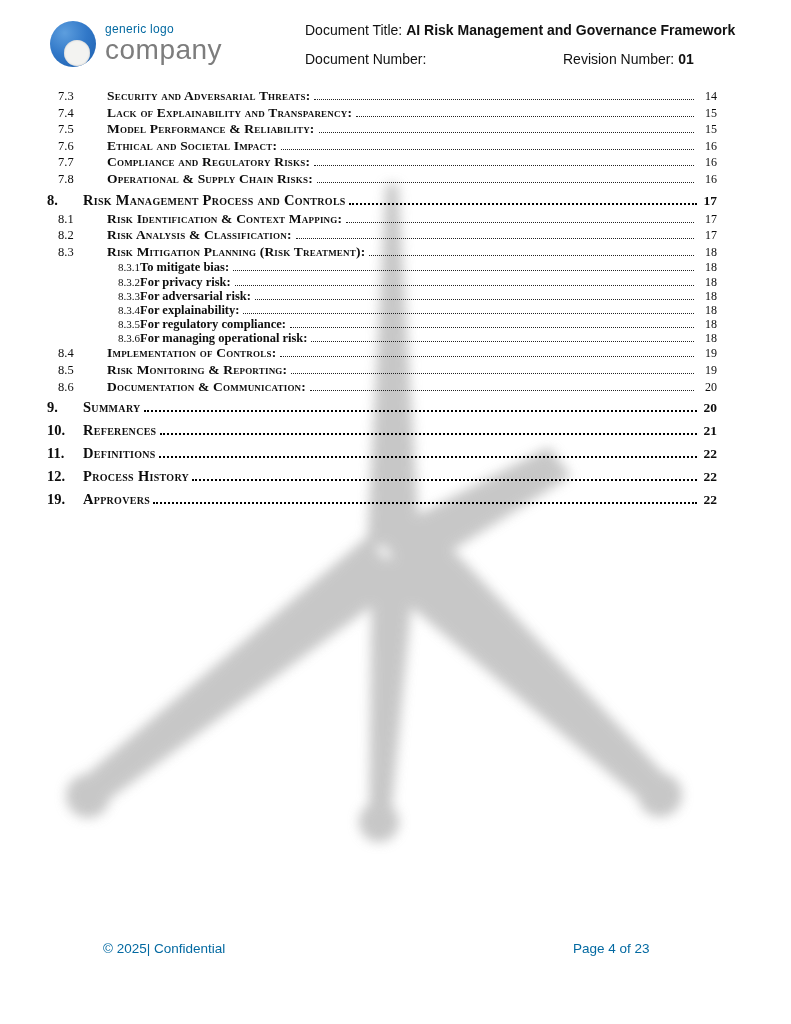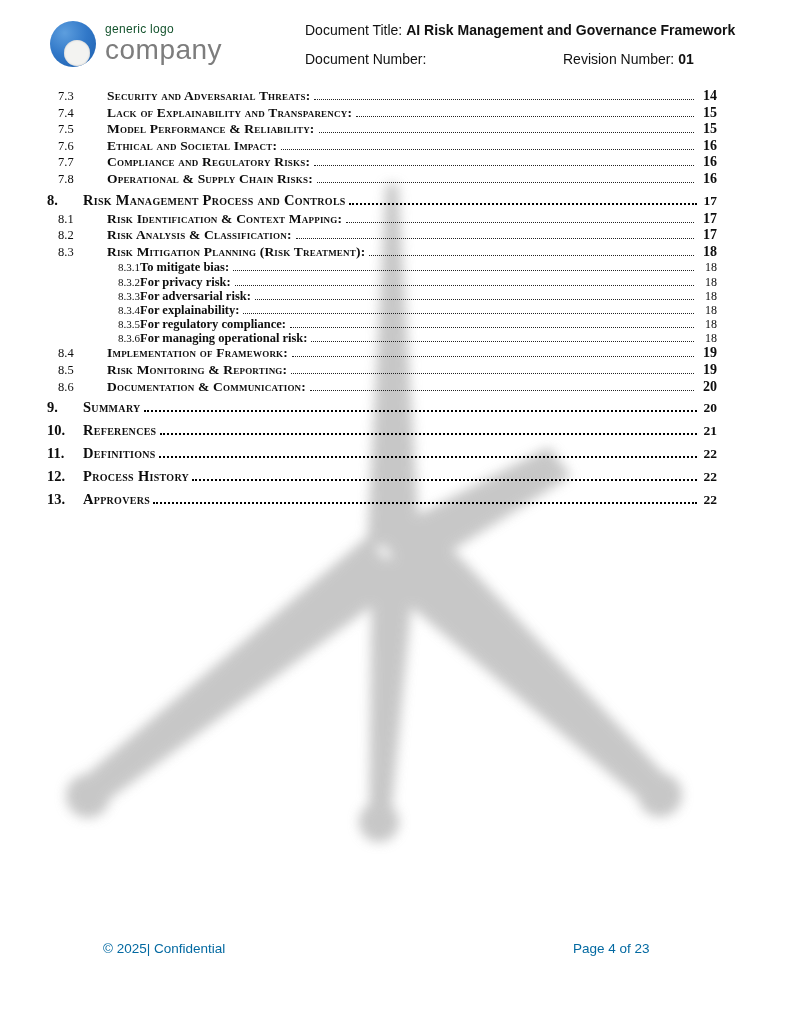--- a/index.html
+++ b/index.html
@@ -7,21 +7,21 @@
         font-family:"Liberation Sans", sans-serif;color:#111;}
 
   
   .hdr{position:absolute;top:16px;left:50px;right:40px;height:70px;}
   .logo{position:absolute;left:0;top:2px;display:flex;align-items:flex-start;}
   .logo-mark{width:46px;height:46px;margin-top:3px;border-radius:50%;position:relative;
              background:radial-gradient(circle at 32% 26%, #5d9ede 0%, #3178c8 48%, #1d5dab 100%);}
   .logo-mark::after{content:"";position:absolute;left:14px;top:19px;width:26px;height:26px;
              border-radius:50%;background:#f3f3f1;box-shadow:inset 0 0 2px #c2c2c2;}
   .logo-text{margin-left:9px;padding-top:5px;}
-  .logo-tagline{font-size:12px;color:#14532d;letter-spacing:.3px;line-height:13px;}
+  .logo-tagline{font-size:12px;color:#0369a1;letter-spacing:.3px;line-height:13px;}
   .logo-name{font-size:28px;color:#7d7d7d;line-height:28px;letter-spacing:.5px;}
 
   .doc-meta{position:absolute;left:255px;top:6px;font-size:14px;line-height:16px;}
   .doc-meta b{font-weight:bold;}
   .meta-line2{margin-top:13px;display:flex;}
   .meta-docnum{width:258px;}
 
   
   .watermark{position:absolute;left:0;top:0;width:791px;height:1024px;z-index:0;pointer-events:none;}
 
@@ -30,21 +30,21 @@
        font-family:"Liberation Serif", serif;color:#0d0d0d;}
   .toc-row{display:flex;align-items:baseline;}
   .num{flex:0 0 auto;}
   .label{flex:0 1 auto;white-space:nowrap;}
   .leader{flex:1 1 auto;border-bottom:1.9px dotted #222;margin:0 3px 3px 4px;min-width:10px;}
   .pg{flex:0 0 auto;text-align:right;min-width:20px;}
 
   .l2{height:16.6px;font-size:13.5px;}
   .l2 .num{width:62px;padding-left:13px;box-sizing:border-box;font-size:12.5px;}
   .l2 .label{font-variant:small-caps;font-weight:bold;letter-spacing:.2px;}
-  .l2 .pg{font-size:14px;font-weight:bold;}
+  .l2 .pg{font-size:12px;}
 
   .l3{height:14.2px;font-size:12.5px;}
   .l3 .num{width:95px;padding-left:45px;box-sizing:border-box;font-size:11px;text-align:right;}
   .l3 .label{font-weight:bold;}
   .l3 .pg{font-size:12px;}
 
   .l1{font-size:14.5px;font-weight:bold;line-height:15px;padding:3px 0;margin-top:2px;}
   .l1 .num{min-width:38px;padding-left:2px;box-sizing:border-box;}
   .l1 .label{font-variant:small-caps;letter-spacing:.3px;}
   .l1 .leader{border-bottom:2.6px dotted #000;margin:0 0 2px 3px;}
@@ -196,21 +196,21 @@
       <span class="pg">18</span>
     </div>
       <div class="toc-row l3">
       <span class="num">8.3.6</span>
       <span class="label">For managing operational risk:</span>
       <span class="leader"></span>
       <span class="pg">18</span>
     </div>
       <div class="toc-row l2">
       <span class="num">8.4</span>
-      <span class="label">Implementation of Framework:</span>
+      <span class="label">Implementation of Controls:</span>
       <span class="leader"></span>
       <span class="pg">19</span>
     </div>
       <div class="toc-row l2">
       <span class="num">8.5</span>
       <span class="label">Risk Monitoring &amp; Reporting:</span>
       <span class="leader"></span>
       <span class="pg">19</span>
     </div>
       <div class="toc-row l2">
@@ -237,21 +237,21 @@
       <span class="leader"></span>
       <span class="pg">22</span>
     </div>
       <div class="toc-row l1">
       <span class="num">12.</span>
       <span class="label">Process History</span>
       <span class="leader"></span>
       <span class="pg">22</span>
     </div>
       <div class="toc-row l1">
-      <span class="num">13.</span>
+      <span class="num">19.</span>
       <span class="label">Approvers</span>
       <span class="leader"></span>
       <span class="pg">22</span>
     </div>
     </div>
 
   <div class="ftr">
     <span class="ftr-left">© 2025| Confidential</span>
     <span class="ftr-right">Page 4 of 23</span>
   </div>

